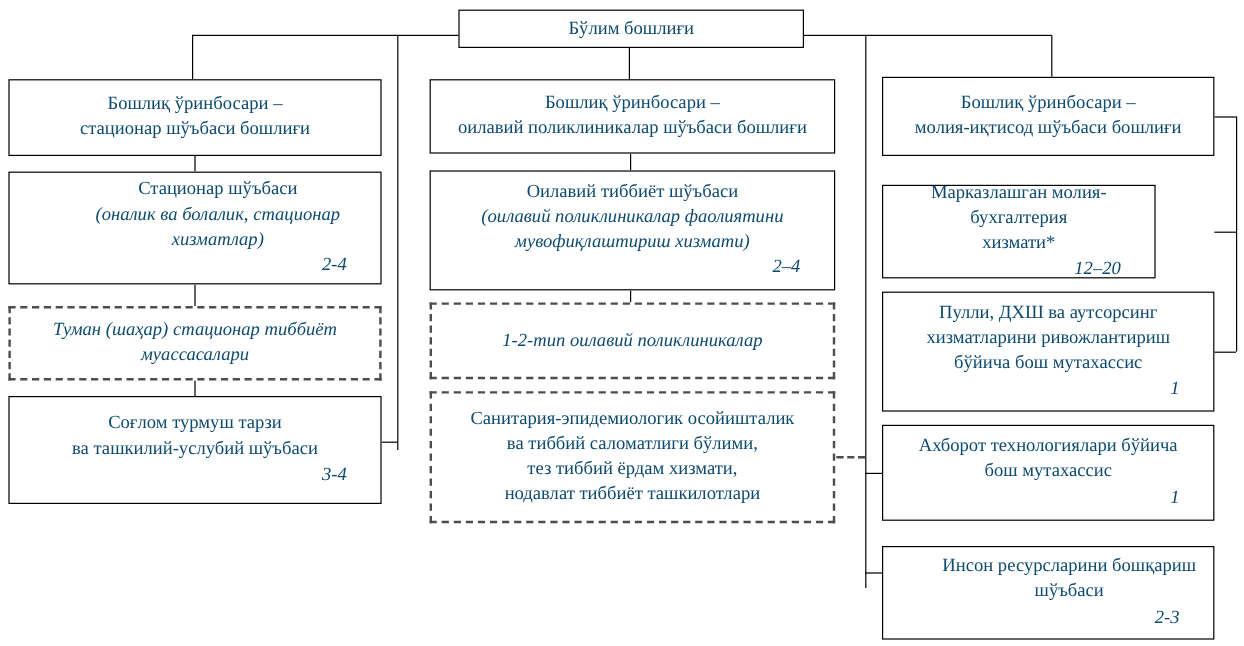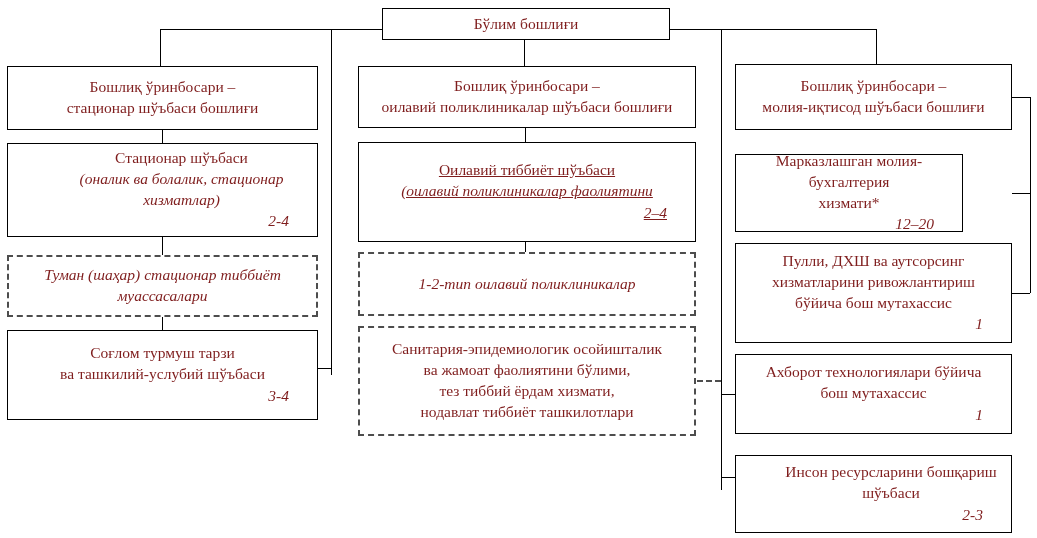--- a/index.html
+++ b/index.html
@@ -1,18 +1,18 @@
 <!DOCTYPE html>
 <html><head>
 <meta charset="utf-8">
 <style>
   html,body{margin:0;padding:0;background:#ffffff;}
   #canvas{
     position:relative;width:1037px;height:538px;background:#ffffff;
-    font-family:"Liberation Serif","DejaVu Serif",serif;color:#7f1d1d;
+    font-family:"Liberation Serif","DejaVu Serif",serif;color:#0c4a6e;
     overflow:hidden;
   }
   .box{
     position:absolute;box-sizing:border-box;background:#ffffff;
     border:1.5px solid #000;z-index:2;
     display:flex;flex-direction:column;justify-content:center;align-items:center;
     text-align:center;font-size:15.5px;line-height:1.35;padding:2px 6px;
   }
   .dashedbox{border:2px dashed #4d4d4d;}
   .ln{width:100%;}
@@ -75,33 +75,34 @@
     <div class="ln">Соғлом турмуш тарзи</div>
     <div class="ln">ва ташкилий-услубий шўъбаси</div>
     <div class="count">3-4</div>
   </div>
 
   <div class="box" style="left:358px;top:66px;width:338px;height:62px;">
     <div class="ln">Бошлиқ ўринбосари –</div>
     <div class="ln">оилавий поликлиникалар шўъбаси бошлиғи</div>
   </div>
 
-  <div class="box" style="left:358px;top:142px;width:338px;height:100px;text-decoration:underline;">
+  <div class="box" style="left:358px;top:142px;width:338px;height:100px;">
     <div class="ln">Оилавий тиббиёт шўъбаси</div>
     <div class="ln it">(оилавий поликлиникалар фаолиятини</div>
+    <div class="ln it">мувофиқлаштириш хизмати)</div>
     <div class="count">2–4</div>
   </div>
 
   <div class="box dashedbox" style="left:358px;top:252px;width:338px;height:64px;">
     <div class="ln it">1-2-тип оилавий поликлиникалар</div>
   </div>
 
   <div class="box dashedbox" style="left:358px;top:326px;width:338px;height:110px;">
     <div class="ln">Санитария-эпидемиологик осойишталик</div>
-    <div class="ln">ва жамоат фаолиятини бўлими,</div>
+    <div class="ln">ва тиббий саломатлиги бўлими,</div>
     <div class="ln">тез тиббий ёрдам хизмати,</div>
     <div class="ln">нодавлат тиббиёт ташкилотлари</div>
   </div>
 
   <div class="box" style="left:735px;top:64px;width:277px;height:66px;">
     <div class="ln">Бошлиқ ўринбосари –</div>
     <div class="ln">молия-иқтисод шўъбаси бошлиғи</div>
   </div>
 
   <div class="box" style="left:735px;top:154px;width:228px;height:78px;">

